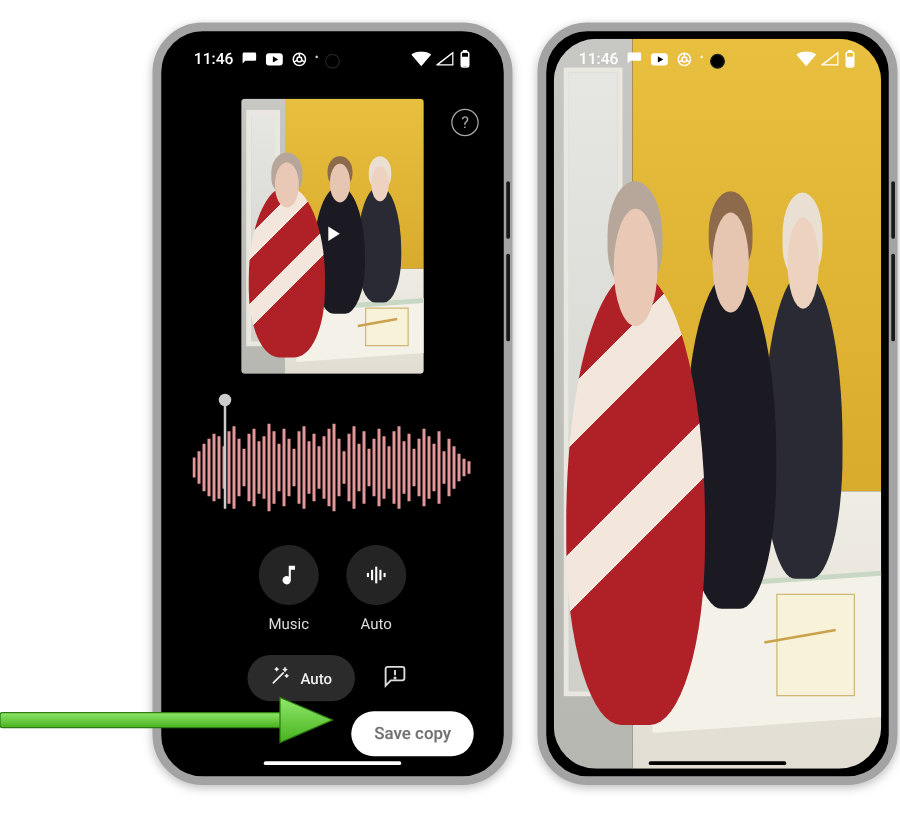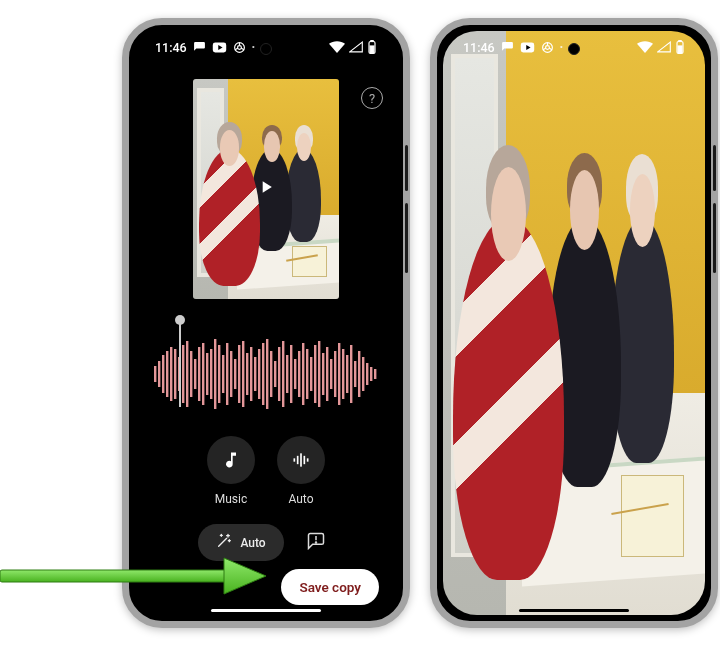--- a/index.html
+++ b/index.html
@@ -177,21 +177,21 @@
     color:#ddd;
   }
 
   .save-row {
     position:absolute;
     bottom:10px; left:0; right:0;
     display:flex; justify-content:flex-end;
     padding-right:18px;
   }
   .save-copy {
-    background:#fff; color:#7f1d1d;
+    background:#fff; color:#737373;
     border-radius:22px;
     padding:10px 18px;
     font-size:13.5px; font-weight:600;
   }
   .home-indicator{
     position:absolute;
     bottom:3px; left:50%; transform:translateX(-50%);
     width:110px; height:3.5px; border-radius:2px;
     background:#fff;
   }

